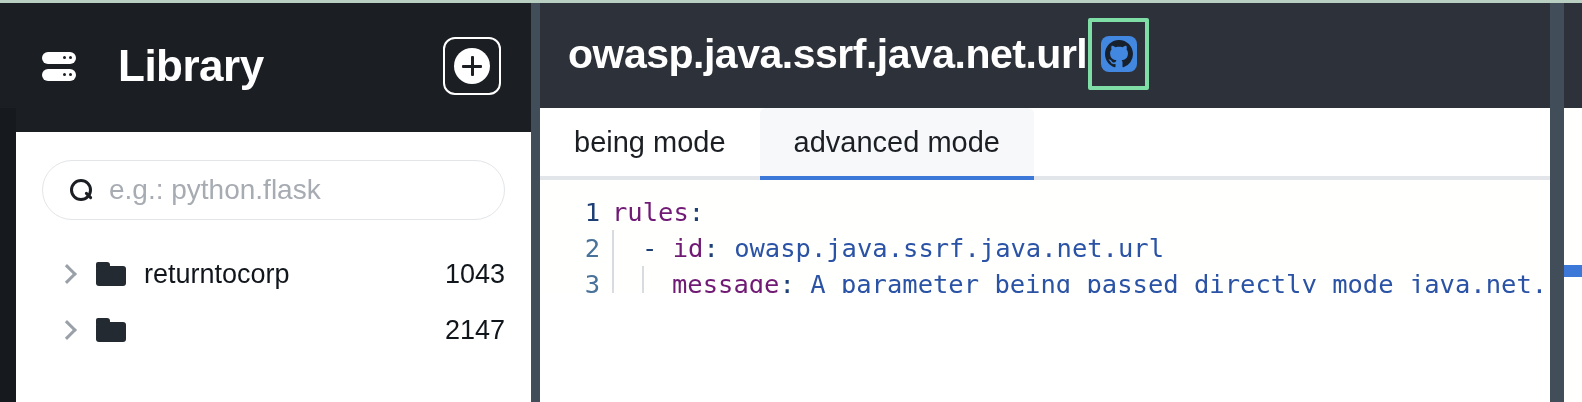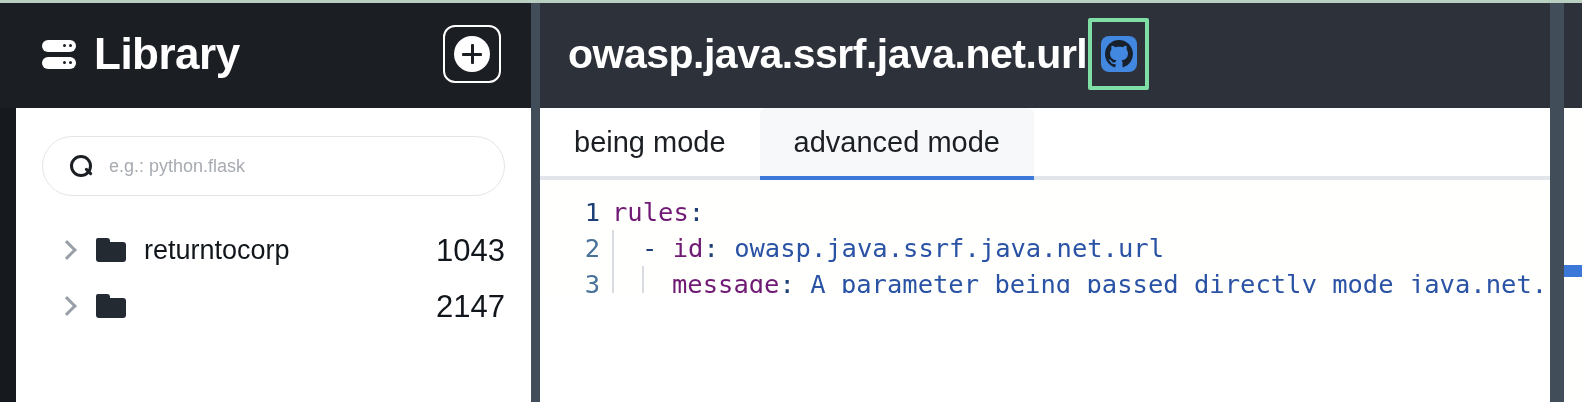--- a/index.html
+++ b/index.html
@@ -27,25 +27,26 @@
 
   
   .sidebar {
     position: relative;
     width: 531px;
     height: 402px;
     background: #ffffff;
     flex: 0 0 531px;
   }
   .sidebar-header {
-    height: 108px;
+    height: 132px;
     background: #1b1e23;
     display: flex;
     align-items: center;
     padding: 0 30px 0 42px;
+    gap: 24px;
   }
   .lib-icon {
     width: 34px; height: 30px;
     margin-right: 18px;
     display: flex;
     flex-direction: column;
     justify-content: center;
     gap: 5px;
   }
   .lib-bar {
@@ -134,21 +135,21 @@
   .search-icon::after {
     content: "";
     position: absolute;
     left: 15px; top: 16px;
     width: 9px; height: 3px;
     background: #1b1e23;
     border-radius: 2px;
     transform: rotate(45deg);
   }
   .search-ph {
-    font-size: 18px;
+    font-size: 28px;
     color: #a7abb2;
     line-height: 1;
   }
 
   .tree { padding: 26px 26px 0 40px; }
   .tree-row {
     display: flex;
     align-items: center;
     height: 56px;
     cursor: pointer;
@@ -191,21 +192,21 @@
     border-radius: 3px;
   }
   .tree-label {
     font-size: 27px;
     color: #11161c;
     line-height: 1;
     white-space: nowrap;
   }
   .tree-count {
     margin-left: auto;
-    font-size: 31px;
+    font-size: 27px;
     color: #11161c;
     line-height: 1;
     text-align: center;
   }
 
   
   .divider {
     position: absolute;
     left: 531px; top: 0;
     width: 9px; height: 402px;

